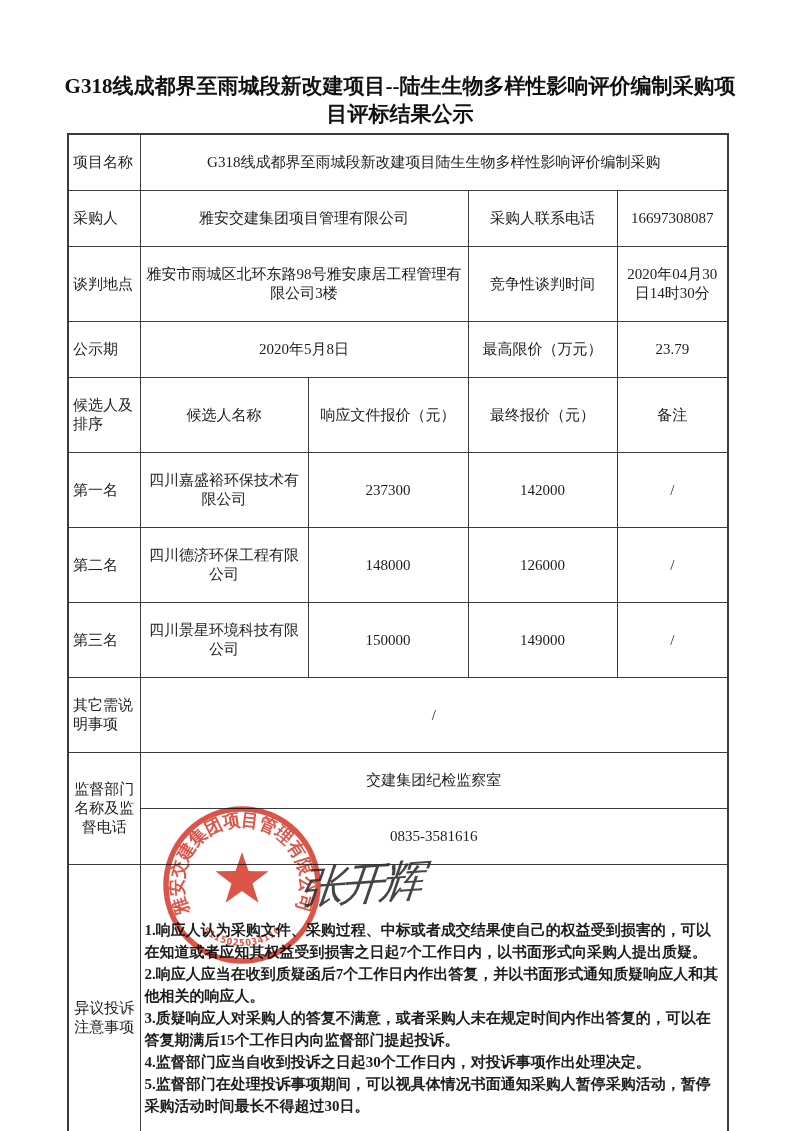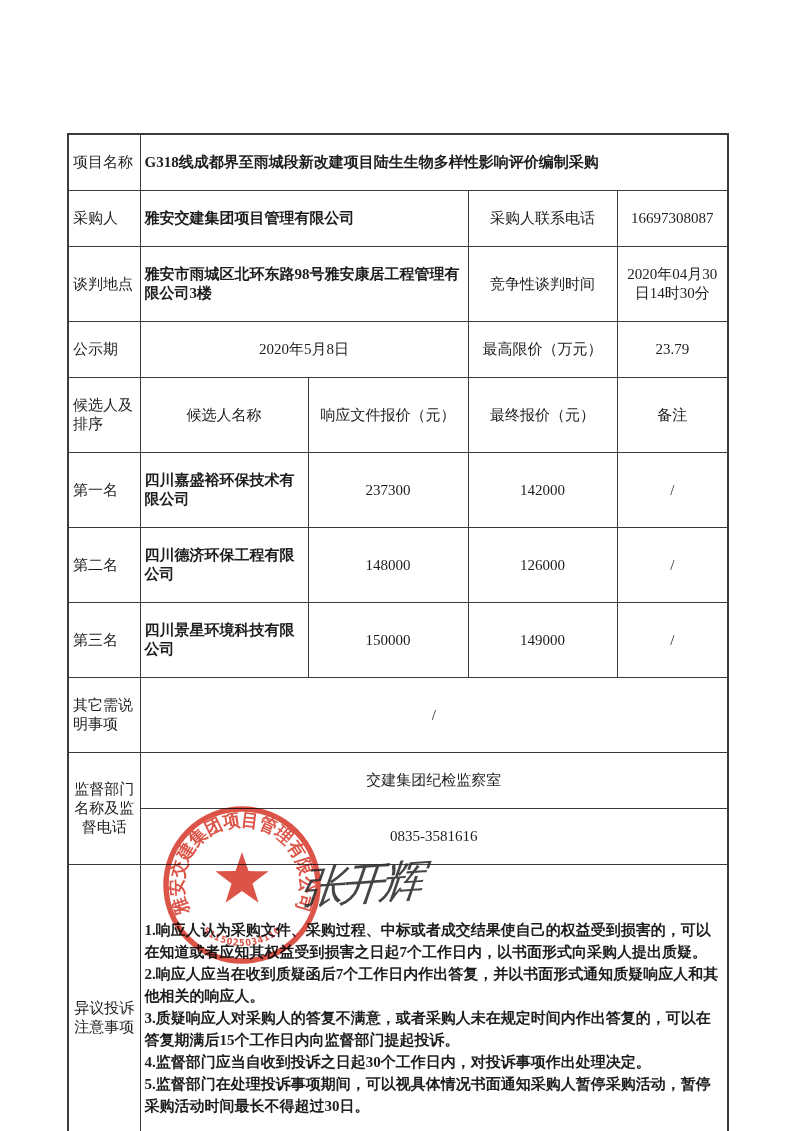--- a/index.html
+++ b/index.html
@@ -28,21 +28,21 @@
   table.main td {
     border:1.5px solid #3b3b3b;
     font-size:15px;
     vertical-align:middle;
     padding:18px 4px;
     line-height:19px;
     word-break:break-all;
   }
   td.lbl { text-align:left; padding-left:3px; padding-right:2px; }
   td.lbl-c { text-align:center; padding-left:2px; padding-right:2px;margin-top:25px; }
-  td.val { text-align:left; padding-left:6px;font-weight:bold; }
+  td.val { text-align:center; padding-left:6px; }
   td.c { text-align:center; }
   td.notes-cell { padding:8px 8px 8px 9px; }
   .note-line { line-height:22px; font-size:15px; text-align:left;font-weight:bold; }
   .sig-cell { padding-left:16px;font-style:italic; }
   .sig-inline { display:inline-block; vertical-align:middle; }
   .signature {
     position:absolute; left:300px; top:855px;
     font-size:44px; color:#2c2c2c;
     font-style:italic;
     font-family:"DejaVu Serif",serif;
@@ -57,20 +57,21 @@
     z-index:4;
     opacity:.87;
     mix-blend-mode:multiply;
   }
 </style>
 </head>
 <body>
 
 <div class="page">
 
+  <div class="doc-title">G318线成都界至雨城段新改建项目--陆生生物多样性影响评价编制采购项目评标结果公示</div>
 
   <table class="main">
     <colgroup>
       <col style="width:72px">
         <col style="width:168px">
         <col style="width:160px">
         <col style="width:149px">
         <col style="width:111px">
     </colgroup>
 

